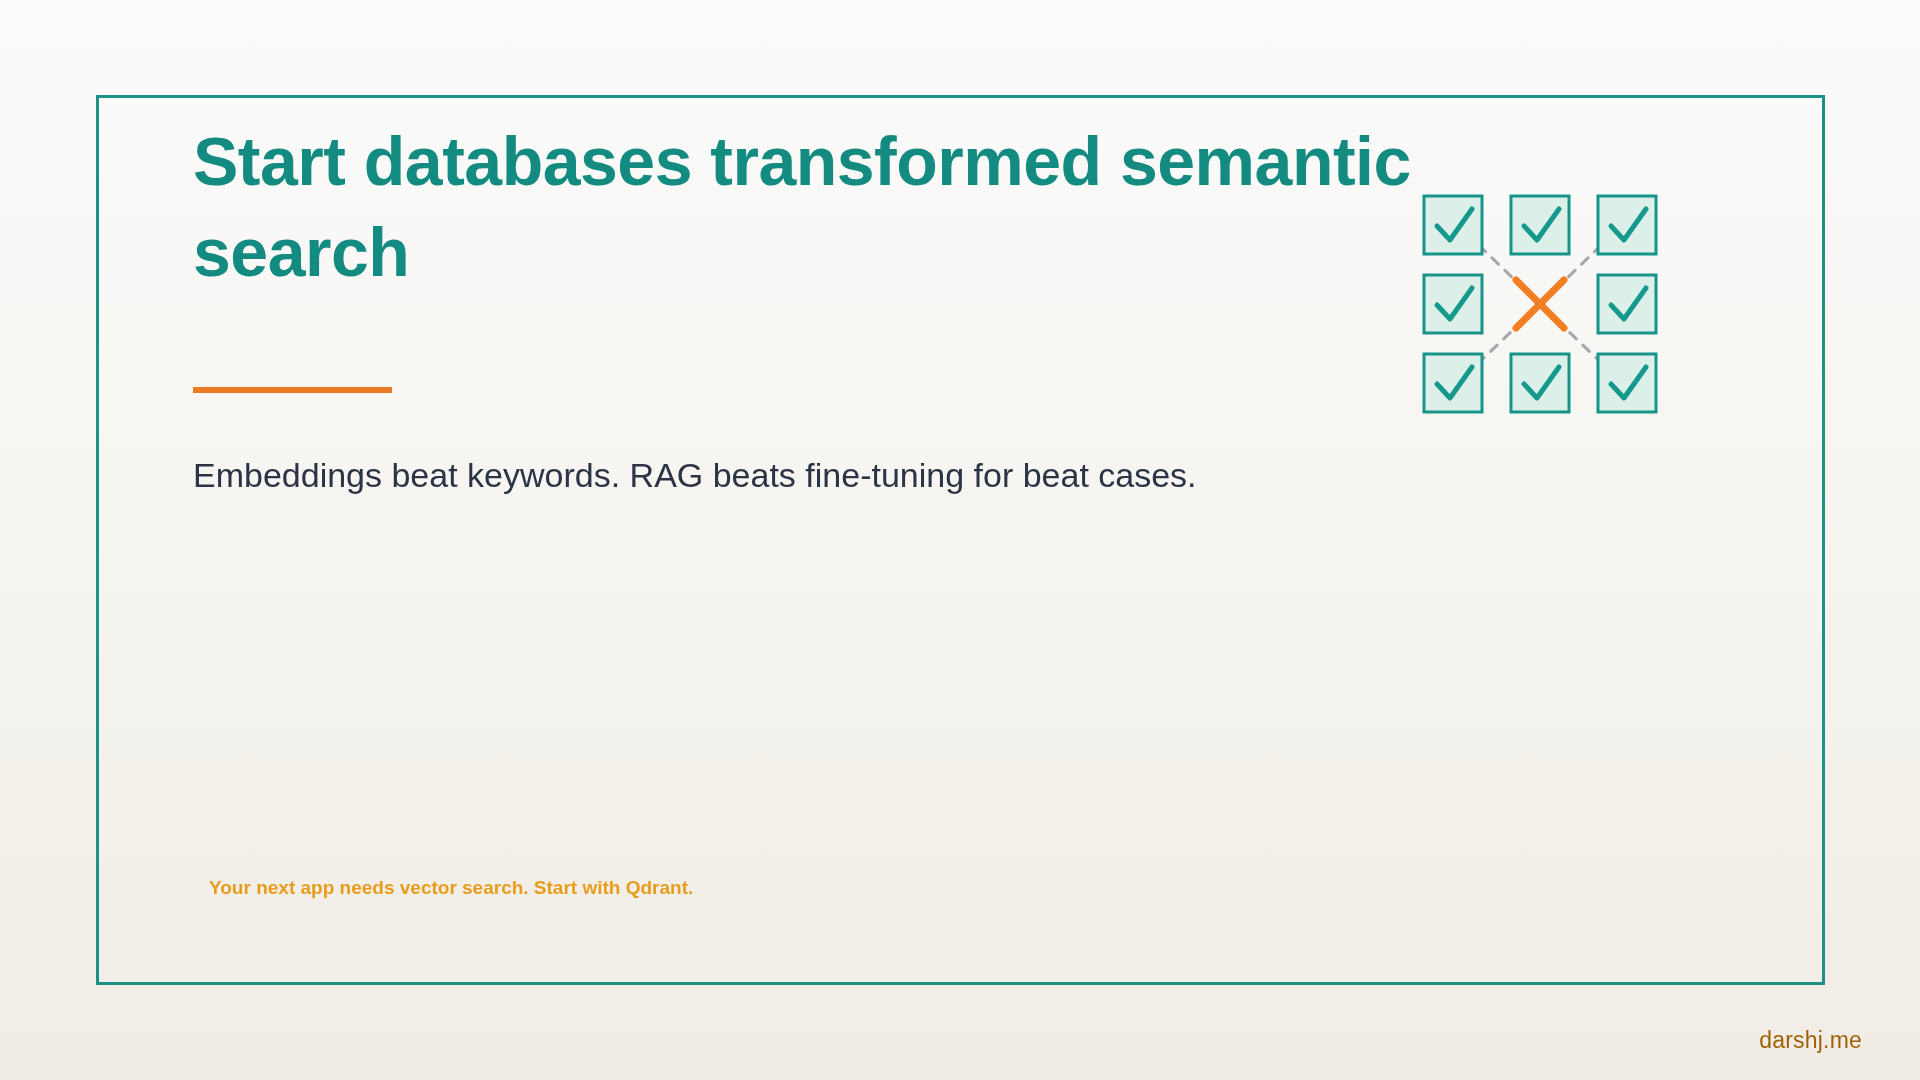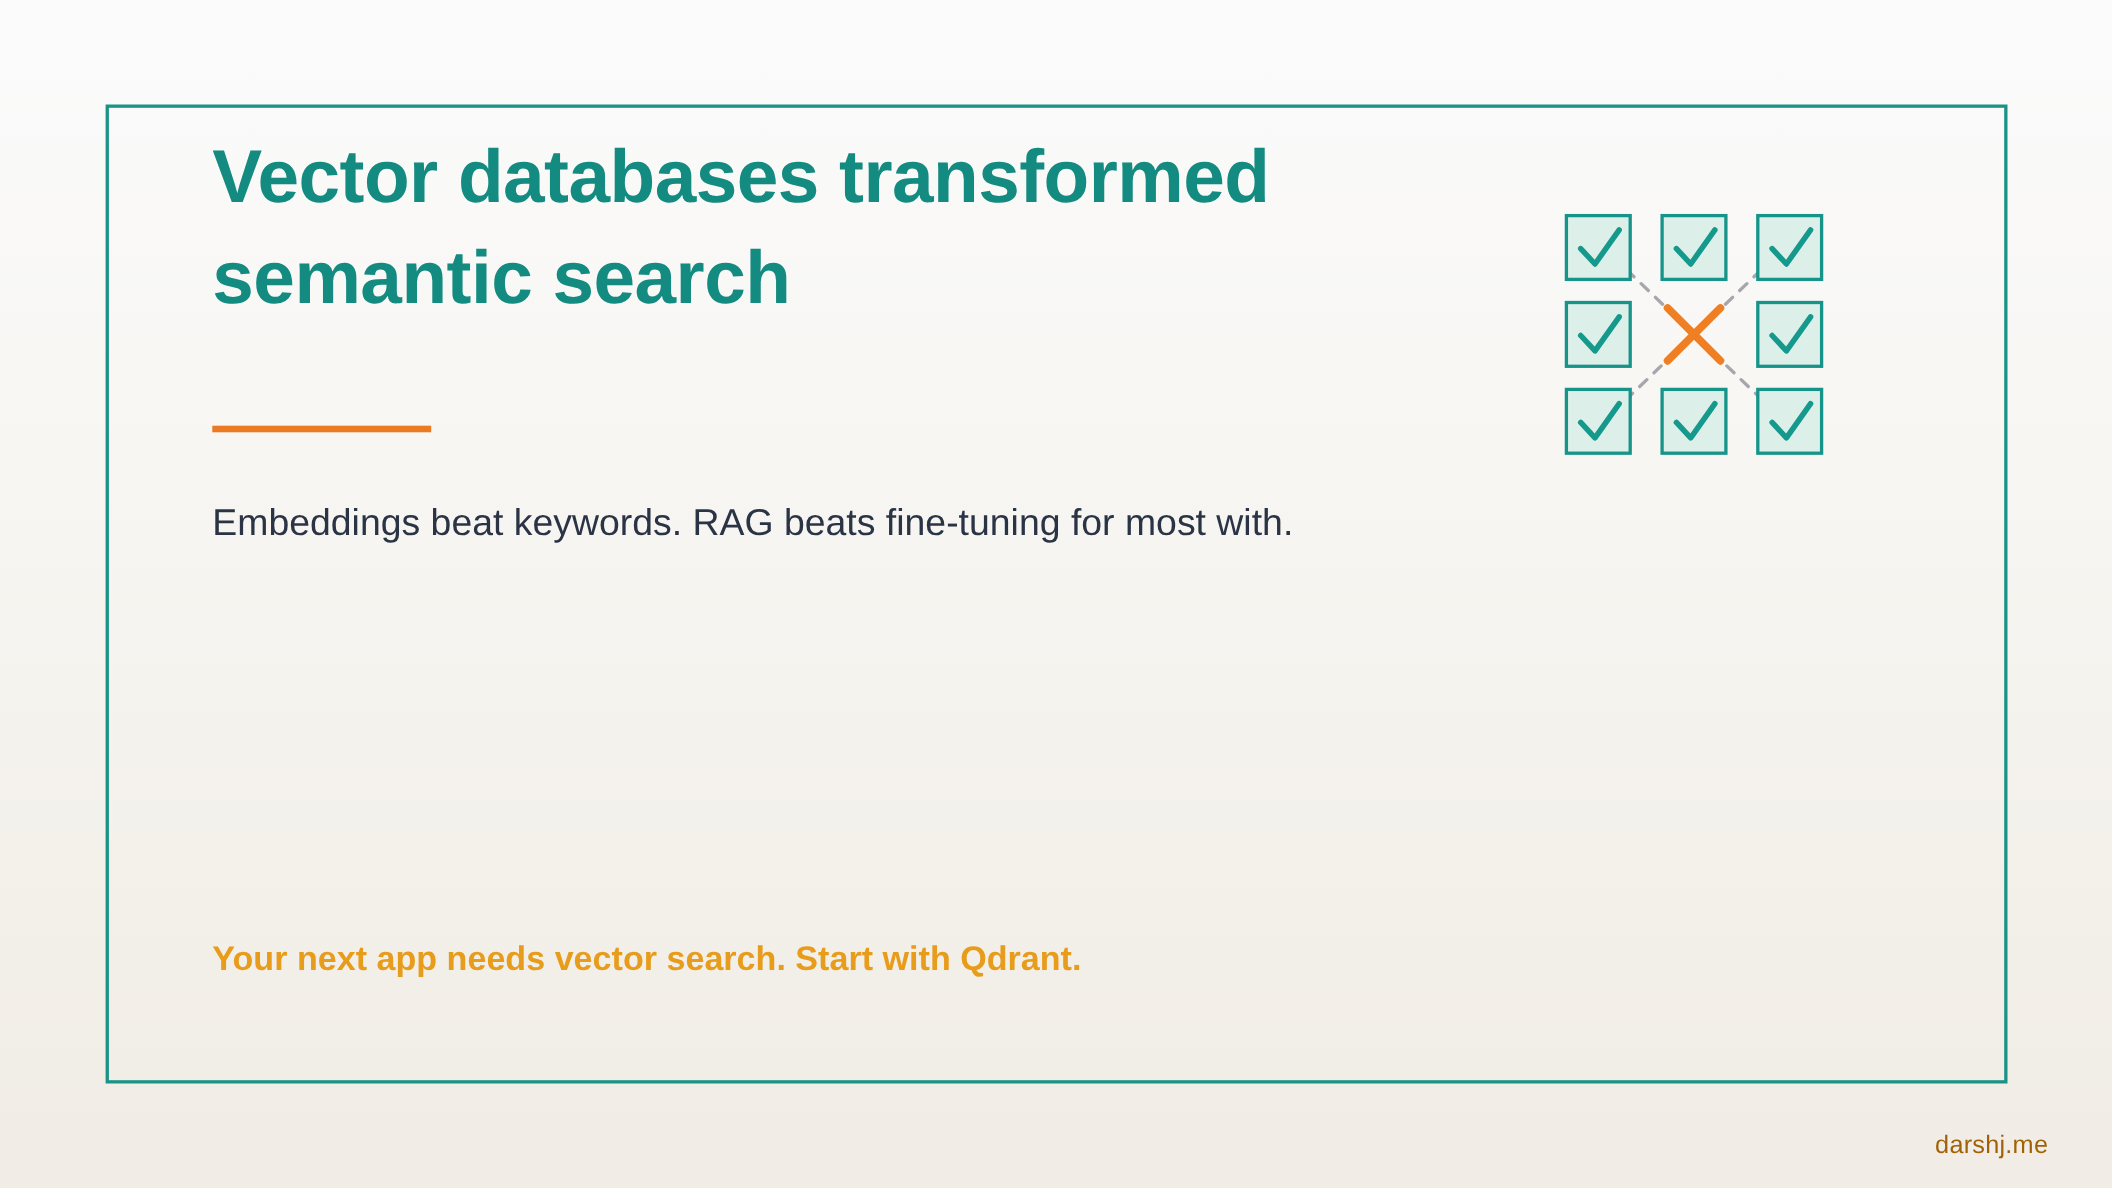--- a/index.html
+++ b/index.html
@@ -61,22 +61,22 @@
     font-weight: 400;
     color: #2b3445;
   }
 
   
   .slide-cta {
     position: absolute;
     left: 193px;
     top: 852px;
     width: 1400px;
-    margin: 0;
-    font-size: 31px;
+    margin: 16px;
+    font-size: 19px;
     line-height: 40px;
     font-weight: 700;
     color: #e89c1c;
   }
 
   
   .watermark {
     position: absolute;
     right: 58px;
     bottom: 26px;
@@ -98,25 +98,25 @@
     display: block;
     width: 240px;
     height: 224px;
   }
 </style>
 </head>
 <body>
 
 <div class="slide-frame"></div>
 
-<h1 class="slide-title">Vector databases transformed semantic search</h1>
+<h1 class="slide-title">Start databases transformed semantic search</h1>
 
 <div class="accent-rule"></div>
 
-<p class="slide-subtitle">Embeddings beat keywords. RAG beats fine-tuning for most with.</p>
+<p class="slide-subtitle">Embeddings beat keywords. RAG beats fine-tuning for beat cases.</p>
 
 <p class="slide-cta">Your next app needs vector search. Start with Qdrant.</p>
 
 <div class="watermark">darshj.me</div>
 
 <div class="grid-illustration">
   <svg viewBox="0 0 240 224" xmlns="http://www.w3.org/2000/svg">
 
     <g stroke="#a9a5ad" stroke-width="3" stroke-dasharray="9 9" fill="none" stroke-linecap="round">
       <line x1="20" y1="16" x2="220" y2="208"></line>

